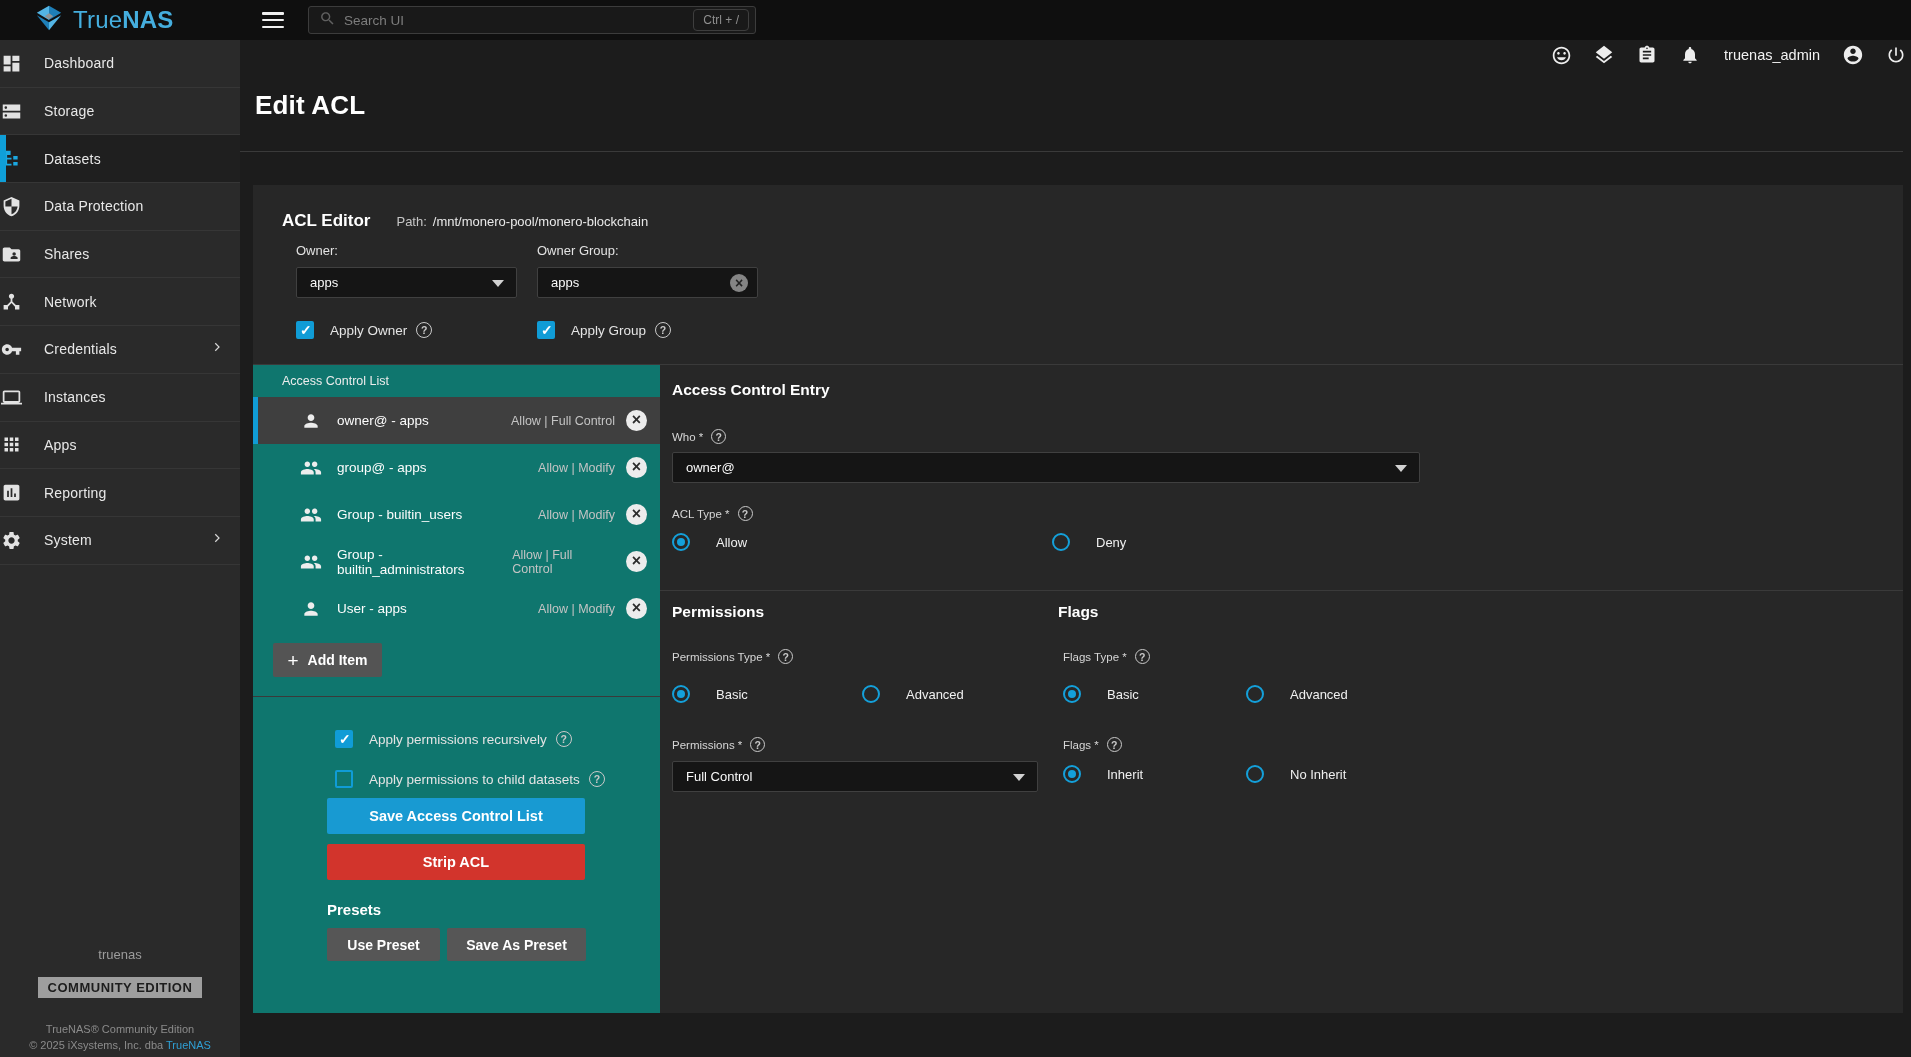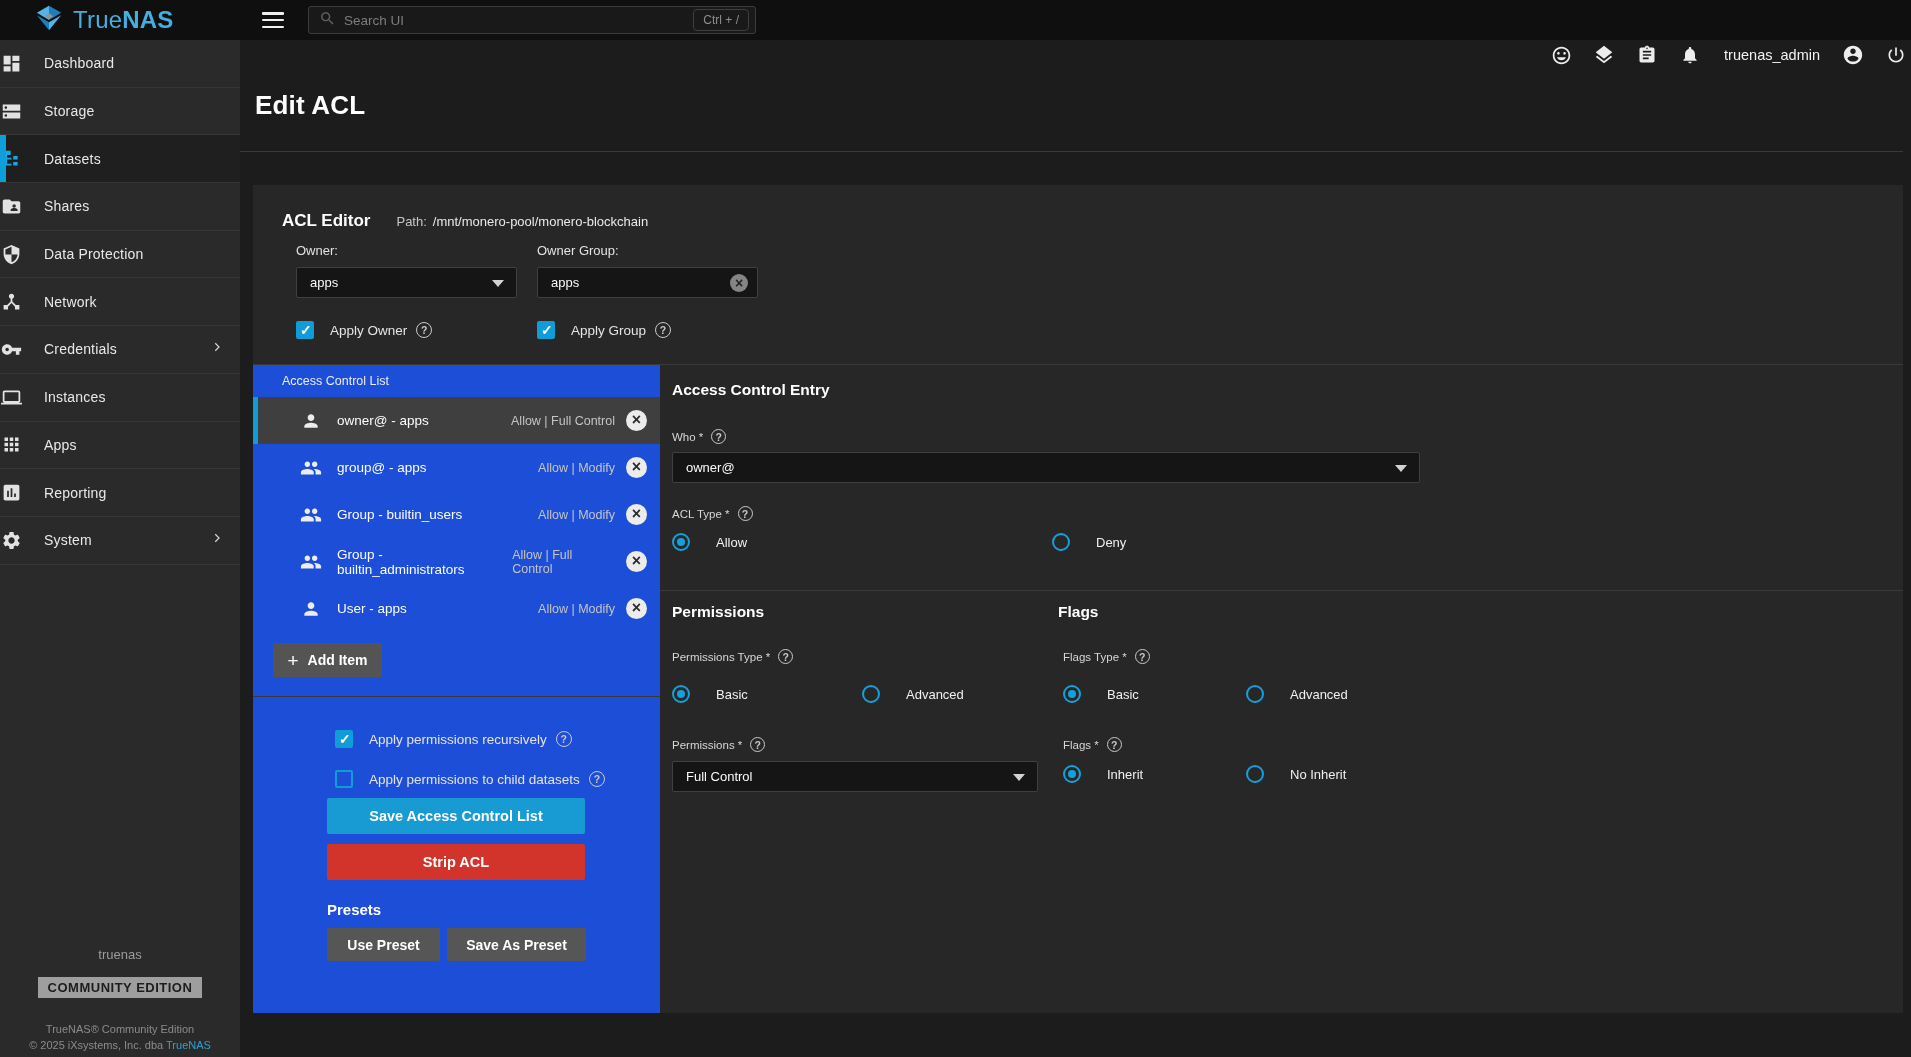--- a/index.html
+++ b/index.html
@@ -62,21 +62,21 @@
 
   .check-row { display:flex; align-items:center; margin-top:23px; }
   .checkbox { width:18px; height:18px; border:2px solid #109cd6; border-radius:2px; background:transparent; position:relative; cursor:pointer; flex:0 0 auto; }
   .checkbox.checked { background:#109cd6; border-color:#109cd6; }
   .checkbox.checked::after { content:"✓"; position:absolute; left:2px; top:-1px; color:#fff; font-size:14px; font-weight:700; }
   .check-label { font-size:13.5px; color:#e4e4e4; margin-left:16px; }
   .help { width:16px; height:16px; border:1px solid #c9c9c9; border-radius:50%; margin-left:9px; display:inline-flex; align-items:center; justify-content:center; cursor:pointer; flex:0 0 auto; }
   .help::after { content:"?"; font-size:10.5px; font-weight:700; color:#c9c9c9; }
 
   .panels { position:absolute; left:0; right:0; top:179px; bottom:0; border-top:1px solid #3a3a3a; display:flex; }
-  .acl-panel { width:407px; background:#1d4ed8; position:relative; flex:0 0 auto; }
+  .acl-panel { width:407px; background:#0f766e; position:relative; flex:0 0 auto; }
   .ace-panel { flex:1; position:relative; }
 
   .acl-heading { position:absolute; left:29px; top:9px; font-size:12.5px; color:#ececec; }
   .acl-list { position:absolute; left:0; right:0; top:32px; }
   .acl-row { height:47px; display:flex; align-items:center; position:relative; padding-right:13px; cursor:pointer; }
   .acl-row.selected { background:#3f3f3f; }
   .acl-row.selected::before { content:""; position:absolute; left:0; top:0; bottom:0; width:5px; background:#109cd6; }
   .acl-row .row-icon { margin-left:47px; width:22px; height:22px; display:flex; align-items:center; justify-content:center; }
   .acl-row .row-icon svg { fill:#ededed; }
   .row-who { font-size:13.5px; color:#fdfdfd; margin-left:15px; }
@@ -214,32 +214,32 @@
     <span class="side-icon">
         <svg width="21" height="21" viewBox="0 0 24 24">
           <path d="M3 3h8v5H3V3zm2 5h2v12h-2zM5 11h7v2H5zm0 7h7v2H5zm9-9h5v4h-5zm0 7h5v4h-5z"></path>
         </svg>
       </span>
     <span class="side-label">Datasets</span>
   </div>
   <div class="side-item">
     <span class="side-icon">
         <svg width="21" height="21" viewBox="0 0 24 24">
+          <path d="M12 1L3 5v6c0 5.55 3.84 10.74 9 12 5.16-1.26 9-6.45 9-12V5l-9-4zm0 10.99h7c-.53 4.12-3.28 7.79-7 8.94V12H5V6.3l7-3.11v8.8z"></path>
+        </svg>
+      </span>
+    <span class="side-label">Data Protection</span>
+  </div>
+  <div class="side-item">
+    <span class="side-icon">
+        <svg width="21" height="21" viewBox="0 0 24 24">
           <path d="M20 6h-8l-2-2H4c-1.1 0-2 .9-2 2v12c0 1.1.9 2 2 2h16c1.1 0 2-.9 2-2V8c0-1.1-.9-2-2-2zm-5 3.5a2 2 0 1 1 0 4 2 2 0 0 1 0-4zM19 17h-8v-1.2c0-1.4 2.7-2.1 4-2.1s4 .7 4 2.1V17z" fill-rule="evenodd"></path>
         </svg>
       </span>
     <span class="side-label">Shares</span>
-  </div>
-  <div class="side-item">
-    <span class="side-icon">
-        <svg width="21" height="21" viewBox="0 0 24 24">
-          <path d="M12 1L3 5v6c0 5.55 3.84 10.74 9 12 5.16-1.26 9-6.45 9-12V5l-9-4zm0 10.99h7c-.53 4.12-3.28 7.79-7 8.94V12H5V6.3l7-3.11v8.8z"></path>
-        </svg>
-      </span>
-    <span class="side-label">Data Protection</span>
   </div>
   <div class="side-item">
     <span class="side-icon">
         <svg width="21" height="21" viewBox="0 0 24 24">
           <path d="M17 16l-4-4V8.8C14.2 8.4 15 7.3 15 6c0-1.7-1.3-3-3-3S9 4.3 9 6c0 1.3.8 2.4 2 2.8V12l-4 4H3v5h5v-3.1l4-4.2 4 4.2V21h5v-5h-4z"></path>
         </svg>
       </span>
     <span class="side-label">Network</span>
   </div>
   <div class="side-item">

